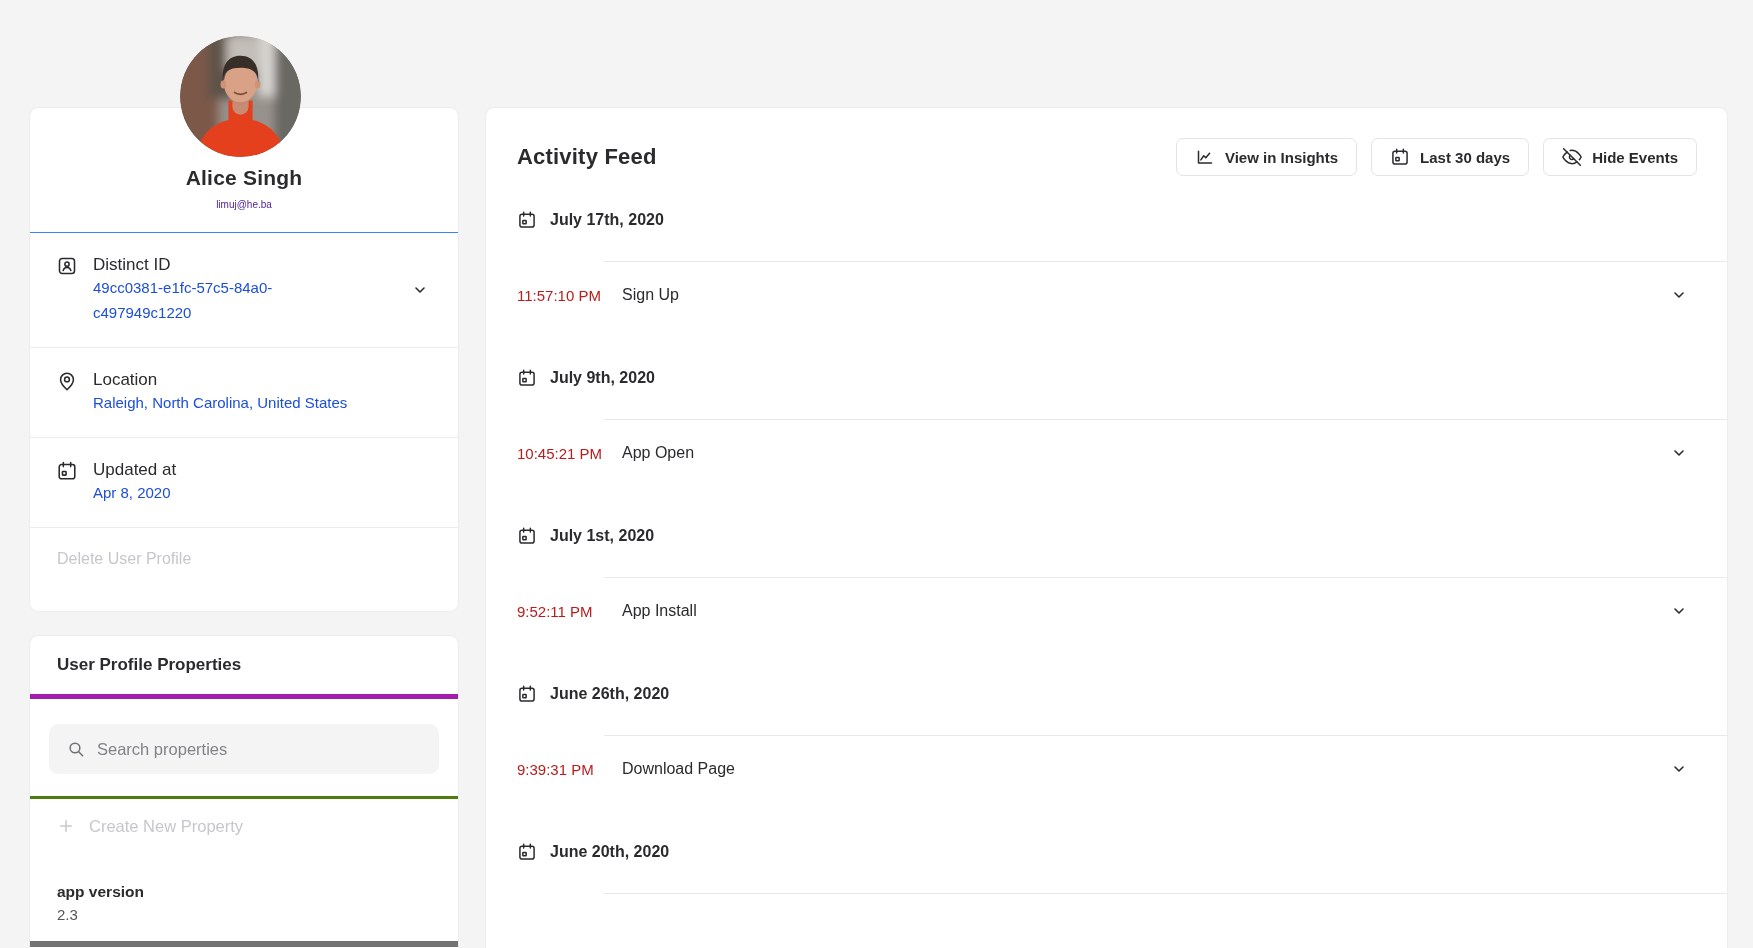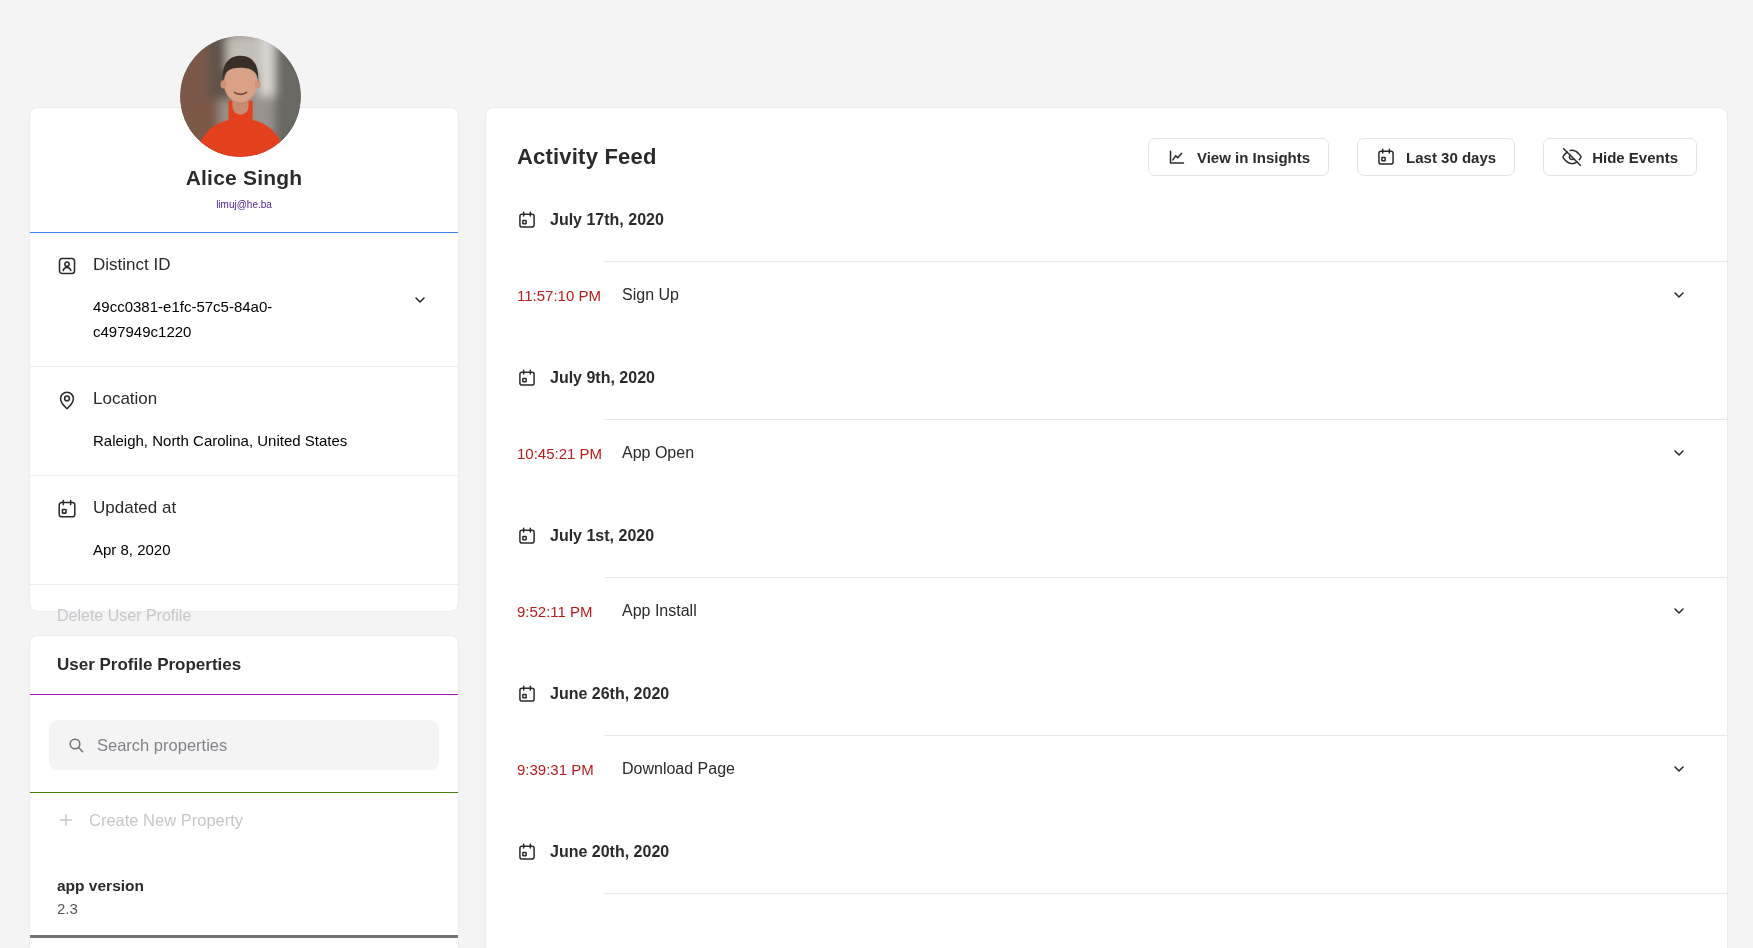--- a/index.html
+++ b/index.html
@@ -19,56 +19,56 @@
     position:absolute; left:180px; top:36px; width:121px; height:121px;
     border-radius:50%; overflow:hidden; z-index:2;
   }
   .profile-head { padding:58px 20px 22px; text-align:center; border-bottom:1px solid #3b82f6; }
   .profile-name { font-size:21px; font-weight:bold; margin:0; letter-spacing:.2px; }
   .profile-email { margin-top:9px; font-size:10px; color:#4c1d95; }
   .info-section { position:relative; padding:22px 54px 22px 63px; border-bottom:1px solid #ececee; }
   .info-icon { position:absolute; left:26px; top:22px; width:22px; height:22px; color:#2b2b2e; }
   .info-icon svg { width:22px; height:22px; display:block; }
   .info-title { font-size:17px; color:#2b2b2e; }
-  .info-value { font-size:15px; color:#000000; line-height:25px; margin-top:19px; }
+  .info-value { font-size:15px; color:#1d4ed8; line-height:25px; margin-top:0; }
   .section-caret {
     position:absolute; right:30px; top:50%; margin-top:-8px;
     width:16px; height:16px; color:#2b2b2e; cursor:pointer;
   }
   .section-caret svg { width:16px; height:16px; display:block; }
   .delete-row { padding:22px 27px; font-size:16px; color:#c6c7cb; cursor:default; }
   
   #props-card { left:29px; top:635px; width:430px; height:380px; }
-  .props-head { padding:19px 27px; border-bottom:1px solid #a21caf; }
+  .props-head { padding:19px 27px; border-bottom:5px solid #a21caf; }
   .props-title { font-size:17px; font-weight:bold; }
-  .search-wrap { padding:25px 19px 22px; border-bottom:1px solid #4d7c0f; }
+  .search-wrap { padding:25px 19px 22px; border-bottom:3px solid #4d7c0f; }
   .search-box {
     position:relative; height:50px; background:#f4f4f5; border-radius:9px;
     display:flex; align-items:center;
   }
   .search-box svg { position:absolute; left:17px; top:15px; width:20px; height:20px; color:#6f7074; }
   .search-box input {
     width:100%; height:100%; border:none; outline:none; background:transparent;
     padding:0 14px 0 48px; font-size:16.5px; color:#2b2b2e;
     font-family:"Liberation Sans", sans-serif;
   }
   .search-box input::placeholder { color:#828388; opacity:1; }
   .create-row {
     padding:18px 27px; display:flex; align-items:flex-start; gap:14px;
     font-size:16.5px; color:#c6c7cb; border-bottom:1px solid #ffffff;
   }
   .create-row svg { width:18px; height:18px; color:#c6c7cb; }
-  .prop-item { padding:28px 27px 18px; border-bottom:3px solid #737373; }
+  .prop-item { padding:28px 27px 18px; border-bottom:6px solid #737373; }
   .prop-name { font-size:15.5px; font-weight:bold; color:#2b2b2e; }
   .prop-value { font-size:15px; color:#55565a; margin-top:5px; }
   
   #feed-card { left:485px; top:107px; width:1243px; height:900px; }
   .feed-header { display:flex; justify-content:space-between; align-items:center; padding:30px 30px 0 31px; }
   .feed-title { font-size:22px; font-weight:bold; letter-spacing:.2px; }
-  .feed-actions { display:flex; gap:28px; }
+  .feed-actions { display:flex; gap:14px; }
   .btn {
     height:38px; display:flex; align-items:center; gap:10px; padding:0 18px;
     background:#fff; border:1px solid #e4e4e7; border-radius:7px;
     font-size:15px; font-weight:bold; color:#2b2b2e; cursor:pointer;
     font-family:"Liberation Sans", sans-serif;
   }
   .btn svg { width:20px; height:20px; display:block; }
   .feed-groups { margin-top:32px; }
   .feed-group { padding-left:31px; }
   .feed-group + .feed-group { margin-top:38px; }

